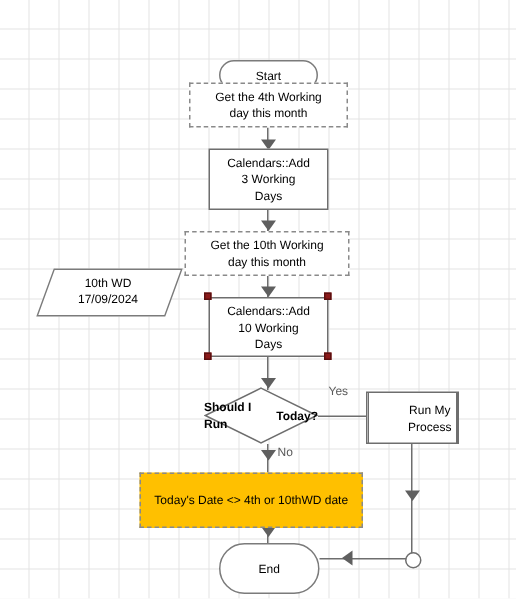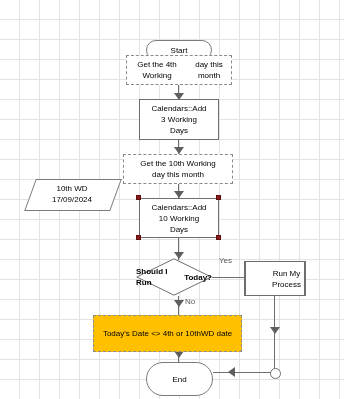--- a/index.html
+++ b/index.html
@@ -180,21 +180,21 @@
   <div class="conn vline" style="left:274px; top:296px; height:76px;"></div>
   <div class="arrow-down" style="left:270px; top:327px;"></div>
   <div class="end-circle" style="left:270px; top:368px;"></div>
   <div class="conn hline" style="left:213px; top:372px; width:58px;"></div>
   <div class="arrow-left" style="left:228px; top:367px;"></div>
 
   <div class="node terminator" style="left:146px; top:8px; width:66px; height:20px;margin-top:32px;">
     <span class="lbl">Start</span>
   </div>
 
-  <div class="node process-dashed" style="left:126px; top:55px; width:106px; height:30px; flex-direction:row;">
+  <div class="node process-dashed" style="left:126px; top:55px; width:106px; height:30px; flex-direction:column;">
     <span class="lbl">Get the 4th Working</span>
     <span class="lbl">day this month</span>
   </div>
 
   <div class="node process-solid" style="left:139px; top:99px; width:80px; height:41px; flex-direction:column;">
     <span class="lbl">Calendars::Add</span>
     <span class="lbl">3 Working</span>
     <span class="lbl">Days</span>
   </div>
 

